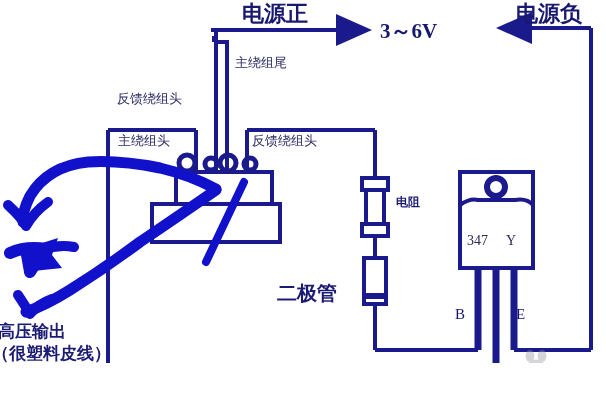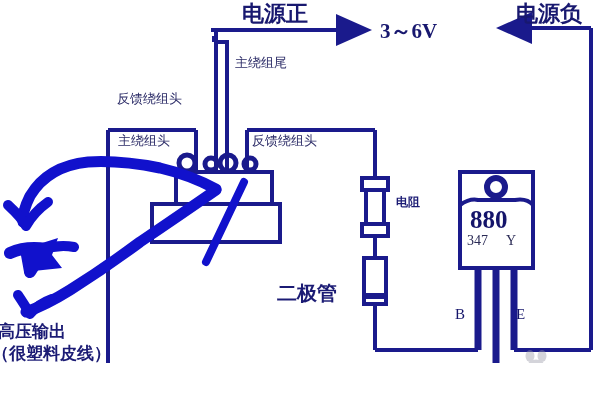--- a/index.html
+++ b/index.html
@@ -194,21 +194,20 @@
   <div class="lbl lbl-small" style="left:252px; top:134px;">反馈绕组头</div>
 
   <div class="lbl lbl-mid" style="left:396px; top:196px; font-size:12px;">电阻</div>
 
   <div class="lbl lbl-mid" style="left:277px; top:283px; font-size:20px;">二极管</div>
 
   <div class="lbl lbl-mid" style="left:-2px; top:323px; font-size:17px;">高压输出</div>
 
   <div class="lbl lbl-mid" style="left:-8px; top:345px; font-size:17px;">（很塑料皮线）</div>
 
-  <div class="tname-880" style="left:470px; top:206px;">880</div>
   <div class="tname-347" style="left:467px; top:233px;">347</div>
   <div class="tname-y" style="left:506px; top:233px;">Y</div>
 
   <div class="part-letter" style="position:absolute; left:455px; top:306px;">B</div>
   <div class="part-letter" style="position:absolute; left:491px; top:378px;">C</div>
   <div class="part-letter" style="position:absolute; left:516px; top:306px;">E</div>
 
   <div class="wm wm-main" style="left:466px; top:362px;">Baidu</div>
   <div class="wm wm-sub" style="left:470px; top:392px;">jingyan.baidu.com</div>
   <div class="wm wm-cn" style="left:536px; top:365px;">经验</div>

